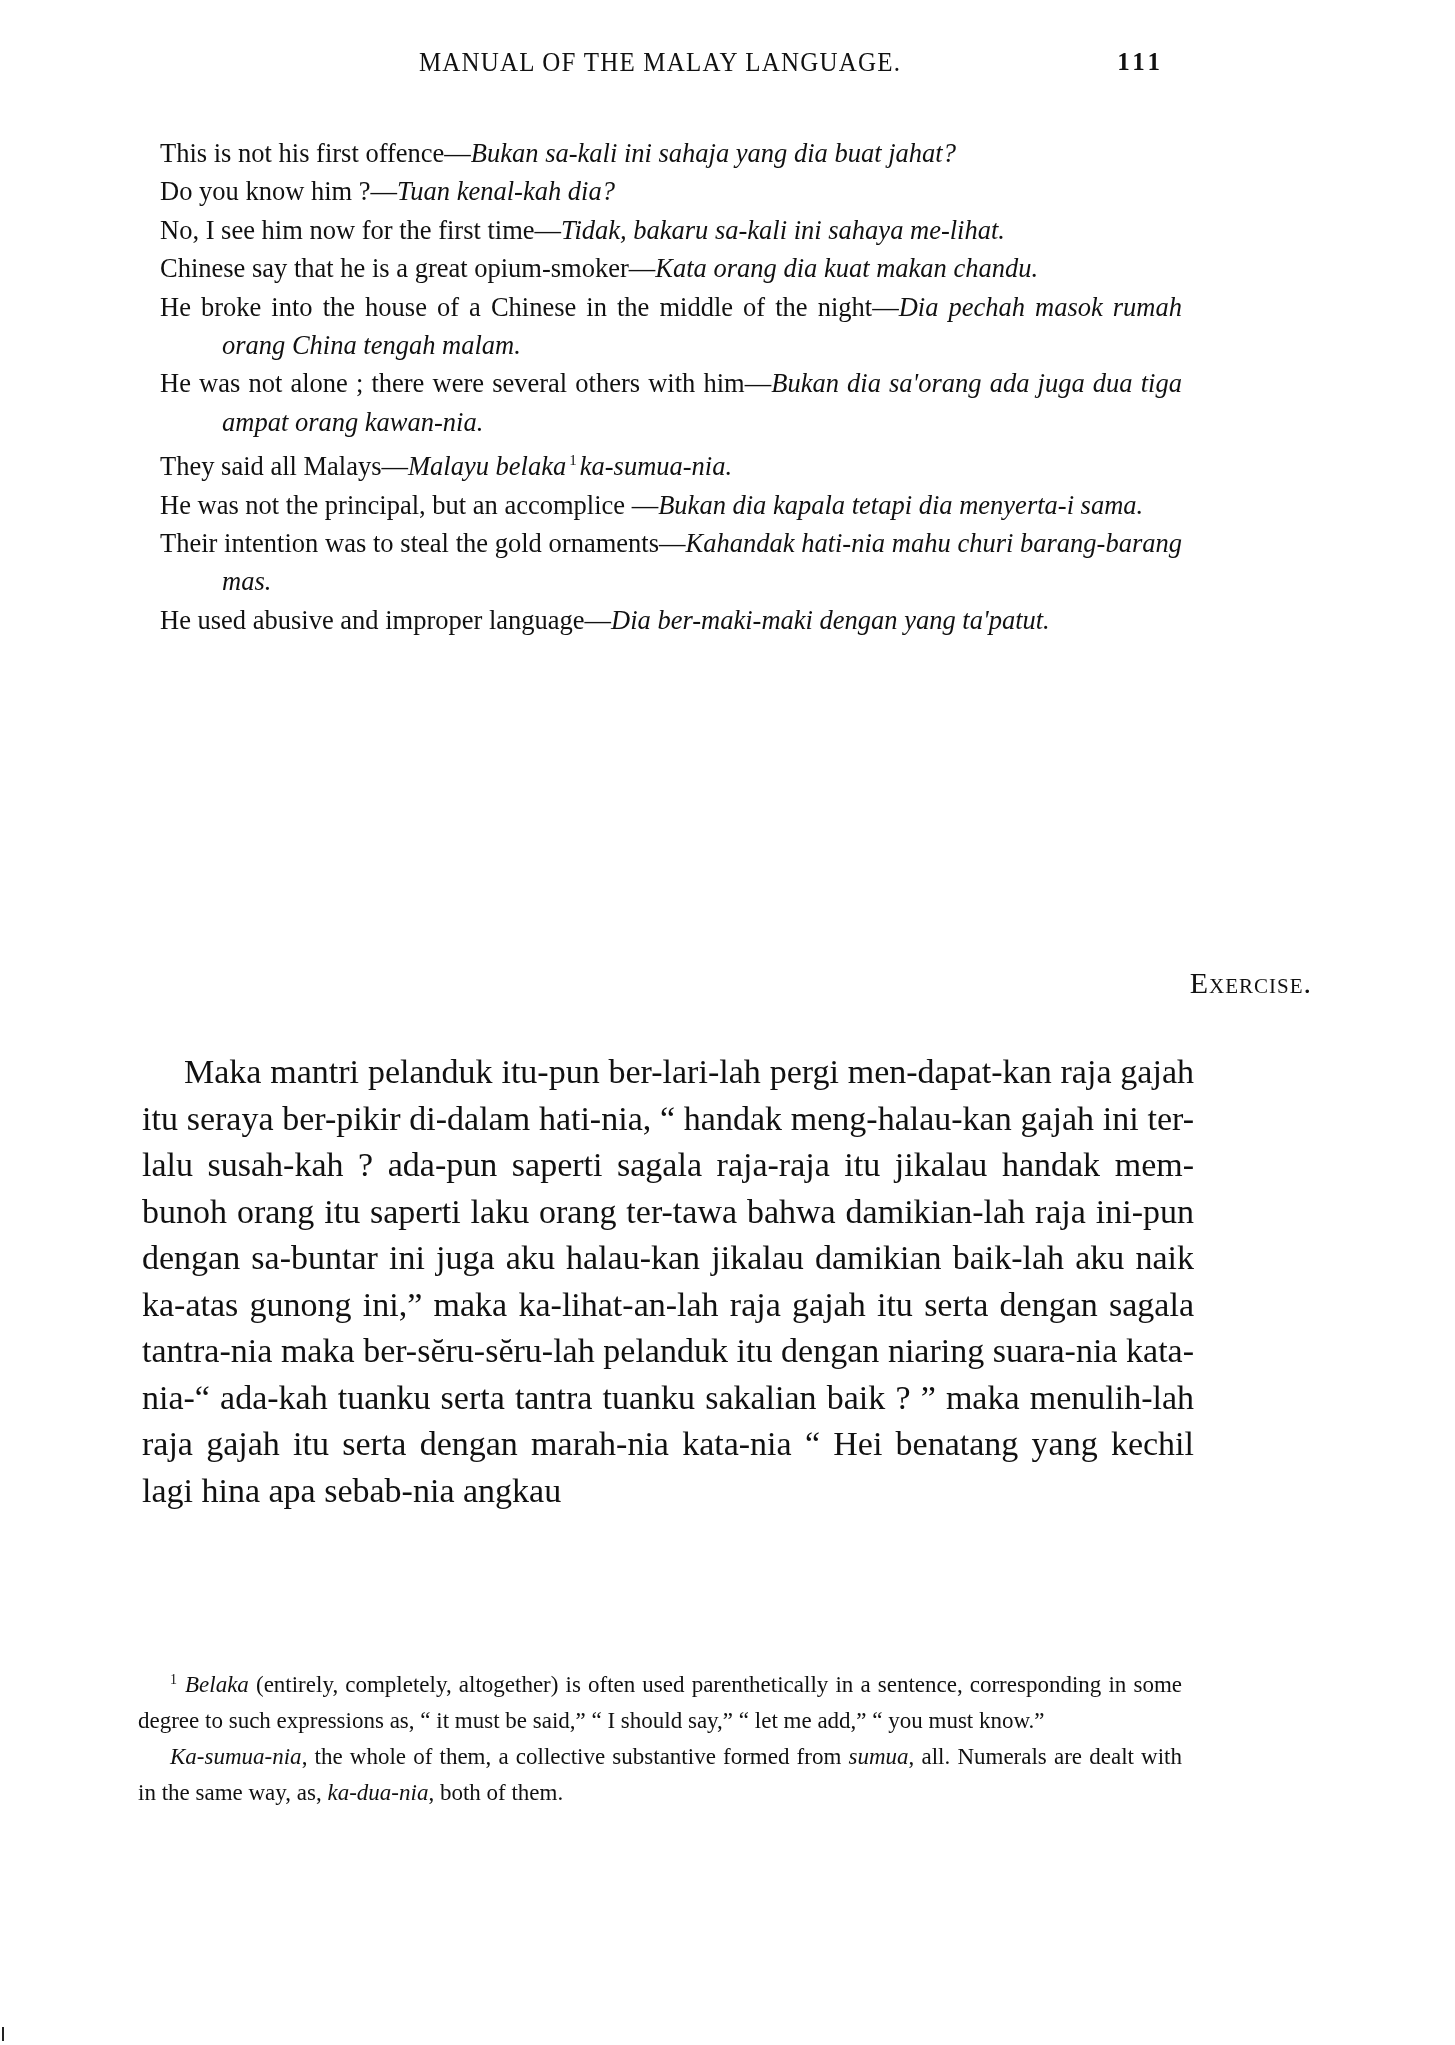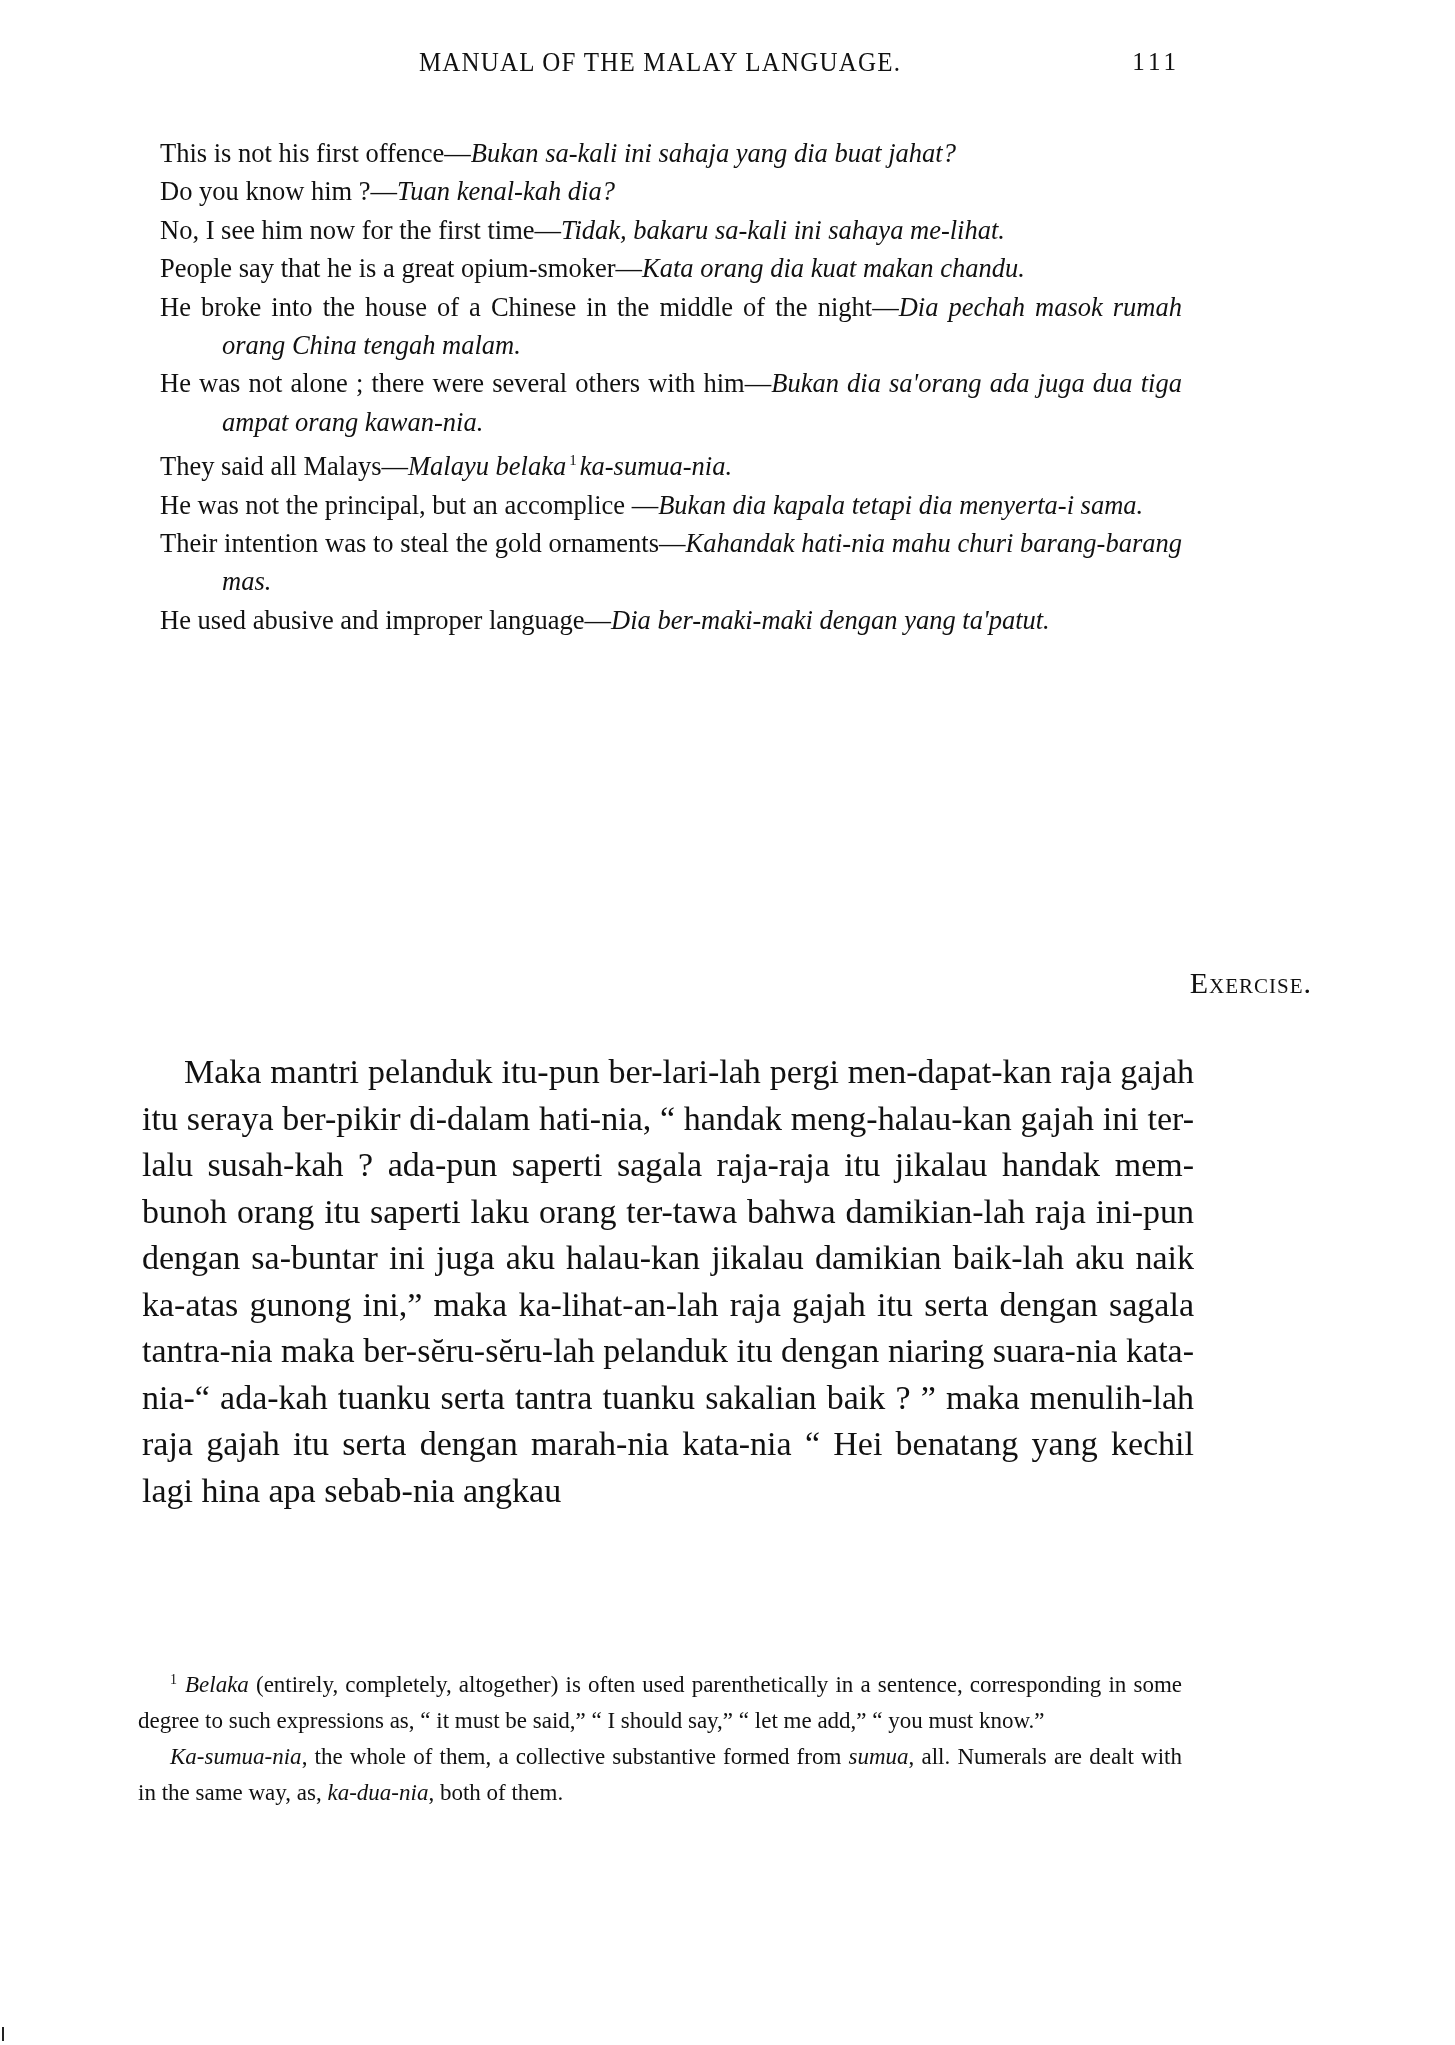--- a/index.html
+++ b/index.html
@@ -3,21 +3,21 @@
 <meta charset="utf-8">
 <style>
   html, body { margin: 0; padding: 0; background: #ffffff; }
   body { width: 1455px; height: 2045px; position: relative; overflow: hidden;
          font-family: "Liberation Serif", "DejaVu Serif", serif; color: #111; }
   .page { position: absolute; left: 0; top: 0; width: 1455px; height: 2045px; border-radius: 18px; }
 
   .running-head { position: absolute; top: 48px; left: 160px; width: 1020px; height: 34px; }
   .running-title { position: absolute; left: 0; right: 0; text-align: center; padding-right: 20px;
                    font-size: 25px; letter-spacing: 1.2px; transform: scaleY(1.1); }
-  .page-number { position: absolute; right: 0; top: 0; font-size: 25px; font-weight: normal; letter-spacing: 4px; margin-left: 18px; }
+  .page-number { position: absolute; right: 16px; top: 0; font-size: 25px; font-weight: bold; letter-spacing: 4px; margin-left: 18px; }
 
   .phrase-list { position: absolute; top: 134px; left: 160px; width: 1022px; }
   .entry { font-size: 26.5px; line-height: 38.4px; text-align: justify; text-align-last: left;
            padding-left: 62px; text-indent: -62px; margin: 0; }
   .entry .malay { font-style: italic; }
   sup.fnref { font-size: 15px; font-style: normal; vertical-align: 10px; margin: 0 3px; }
 
   .exercise-heading { position: absolute; top: 966px; left: 0; width: 1312px; text-align: right;
                       font-size: 30px; font-variant: small-caps; letter-spacing: 1px; }
 
@@ -38,21 +38,21 @@
 
   <div class="running-head">
     <div class="running-title">MANUAL OF THE MALAY LANGUAGE.</div>
     <div class="page-number">111</div>
   </div>
 
   <div class="phrase-list">
     <p class="entry"><span>This is not his first offence</span><span>—</span><span class="malay">Bukan sa-kali ini sahaja yang dia buat jahat?</span></p>
     <p class="entry"><span>Do you know him ?</span><span>—</span><span class="malay">Tuan kenal-kah dia?</span></p>
     <p class="entry"><span>No, I see him now for the first time</span><span>—</span><span class="malay">Tidak, bakaru sa-kali ini sahaya me-lihat.</span></p>
-    <p class="entry"><span>People say that he is a great opium-smoker</span><span>—</span><span class="malay">Kata orang dia kuat makan chandu.</span></p>
+    <p class="entry"><span>Chinese say that he is a great opium-smoker</span><span>—</span><span class="malay">Kata orang dia kuat makan chandu.</span></p>
     <p class="entry"><span>He broke into the house of a Chinese in the middle of the night</span><span>—</span><span class="malay">Dia pechah masok rumah orang China tengah malam.</span></p>
     <p class="entry"><span>He was not alone ; there were several others with him</span><span>—</span><span class="malay">Bukan dia sa'orang ada juga dua tiga ampat orang kawan-nia.</span></p>
     <p class="entry"><span>They said all Malays</span><span>—</span><span class="malay">Malayu belaka</span><sup class="fnref">1</sup><span class="malay">ka-sumua-nia.</span></p>
     <p class="entry"><span>He was not the principal, but an accomplice </span><span>—</span><span class="malay">Bukan dia kapala tetapi dia menyerta-i sama.</span></p>
     <p class="entry"><span>Their intention was to steal the gold ornaments</span><span>—</span><span class="malay">Kahandak hati-nia mahu churi barang-barang mas.</span></p>
     <p class="entry"><span>He used abusive and improper language</span><span>—</span><span class="malay">Dia ber-maki-maki dengan yang ta'patut.</span></p>
   </div>
 
   <div class="exercise-heading">Exercise.</div>
 

